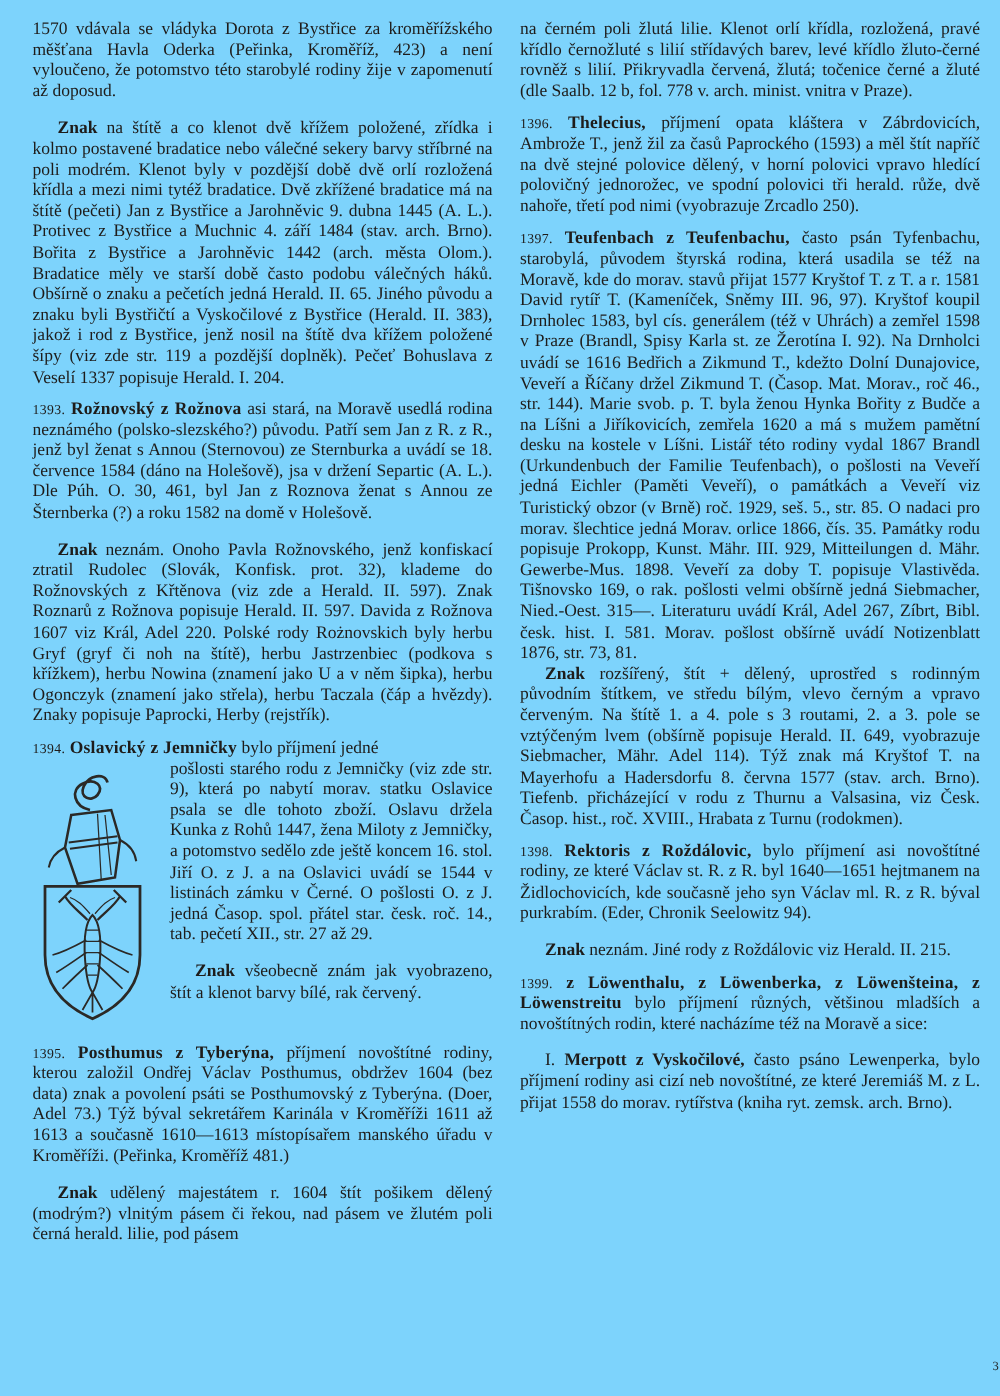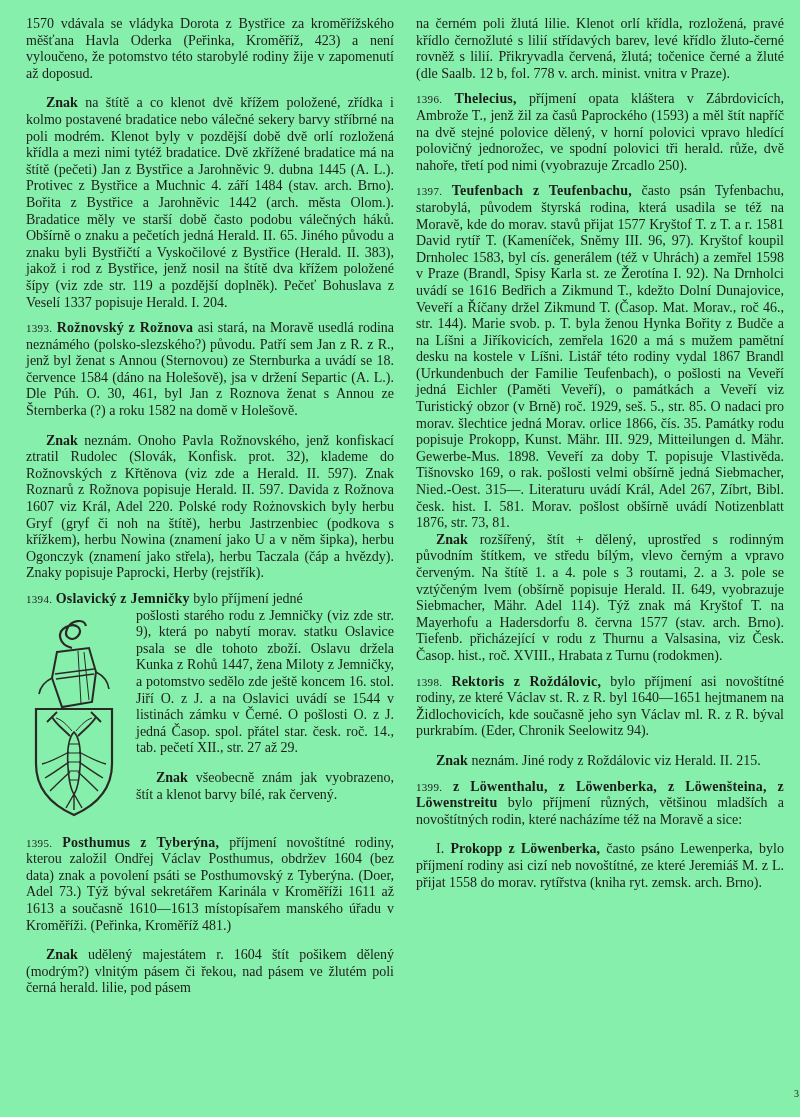--- a/index.html
+++ b/index.html
@@ -1,20 +1,20 @@
 <!DOCTYPE html>
 <html><head>
 <meta charset="utf-8">
 <style>
   html,body{margin:0;padding:0;background:#e9e7e2;}
   .page{
     position:relative;
     width:800px;height:1117px;
     margin:0 auto;
-    background:#86efac;
+    background:#7dd3fc;
     box-sizing:border-box;
     padding:16px 16px 0 26px;
     overflow:hidden;
     color:#1e1c1a;
     font-family:"Liberation Serif","DejaVu Serif",serif;
     font-size:14px;line-height:16.6px;
   }
   .cols{display:flex;gap:22px;}
   .col{width:369px;}
   p{margin:0;text-align:justify;}
@@ -103,18 +103,18 @@
       <p class="gap-md"><span class="enum">1397.</span> <b class="ename">Teufenbach z Teufenbachu,</b> <span>často psán Tyfenbachu, starobylá, původem štyrská rodina, která usadila se též na Moravě, kde do morav. stavů přijat 1577 Kryštof T. z T. a r. 1581 David rytíř T. (Kameníček, Sněmy III. 96, 97). Kryštof koupil Drnholec 1583, byl cís. generálem (též v Uhrách) a zemřel 1598 v Praze (Brandl, Spisy Karla st. ze Žerotína I. 92). Na Drnholci uvádí se 1616 Bedřich a Zikmund T., kdežto Dolní Dunajovice, Veveří a Říčany držel Zikmund T. (Časop. Mat. Morav., roč 46., str. 144). Marie svob. p. T. byla ženou Hynka Bořity z Budče a na Líšni a Jiříkovicích, zemřela 1620 a má s mužem pamětní desku na kostele v Líšni. Listář této rodiny vydal 1867 Brandl (Urkundenbuch der Familie Teufenbach), o pošlosti na Veveří jedná Eichler (Paměti Veveří), o památkách a Veveří viz Turistický obzor (v Brně) roč. 1929, seš. 5., str. 85. O nadaci pro morav. šlechtice jedná Morav. orlice 1866, čís. 35. Památky rodu popisuje Prokopp, Kunst. Mähr. III. 929, Mitteilungen d. Mähr. Gewerbe-Mus. 1898. Veveří za doby T. popisuje Vlastivěda. Tišnovsko 169, o rak. pošlosti velmi obšírně jedná Siebmacher, Nied.-Oest. 315—. Literaturu uvádí Král, Adel 267, Zíbrt, Bibl. česk. hist. I. 581. Morav. pošlost obšírně uvádí Notizenblatt 1876, str. 73, 81.</span></p>
 
       <p class="indent"><b class="znak-label">Znak</b> <span>rozšířený, štít + dělený, uprostřed s rodinným původním štítkem, ve středu bílým, vlevo černým a vpravo červeným. Na štítě 1. a 4. pole s 3 routami, 2. a 3. pole se vztýčeným lvem (obšírně popisuje Herald. II. 649, vyobrazuje Siebmacher, Mähr. Adel 114). Týž znak má Kryštof T. na Mayerhofu a Hadersdorfu 8. června 1577 (stav. arch. Brno). Tiefenb. přicházející v rodu z Thurnu a Valsasina, viz Česk. Časop. hist., roč. XVIII., Hrabata z Turnu (rodokmen).</span></p>
 
       <p class="gap-md"><span class="enum">1398.</span> <b class="ename">Rektoris z Roždálovic,</b> <span>bylo příjmení asi novoštítné rodiny, ze které Václav st. R. z R. byl 1640—1651 hejtmanem na Židlochovicích, kde současně jeho syn Václav ml. R. z R. býval purkrabím. (Eder, Chronik Seelowitz 94).</span></p>
 
       <p class="indent gap-sm"><b class="znak-label">Znak</b> <span>neznám. Jiné rody z Roždálovic viz Herald. II. 215.</span></p>
 
       <p class="gap-md"><span class="enum">1399.</span> <b class="ename">z Löwenthalu, z Löwenberka, z Löwenšteina, z Löwenstreitu</b> <span>bylo příjmení různých, většinou mladších a novoštítných rodin, které nacházíme též na Moravě a sice:</span></p>
 
-      <p class="indent gap-sm"><span>I.</span> <b class="ename-sm">Prokopp z Löwenberka,</b> <span>často psáno Lewenperka, bylo příjmení rodiny asi cizí neb novoštítné, ze které Jeremiáš M. z L. přijat 1558 do morav. rytířstva (kniha ryt. zemsk. arch. Brno).</span></p>
+      <p class="indent gap-sm"><span>I.</span> <b class="ename-sm">Merpott z Vyskočilové,</b> <span>často psáno Lewenperka, bylo příjmení rodiny asi cizí neb novoštítné, ze které Jeremiáš M. z L. přijat 1558 do morav. rytířstva (kniha ryt. zemsk. arch. Brno).</span></p>
     </div>
   </div>
 
   <div class="page-number">381</div>
 </div>
 
 </body></html>

